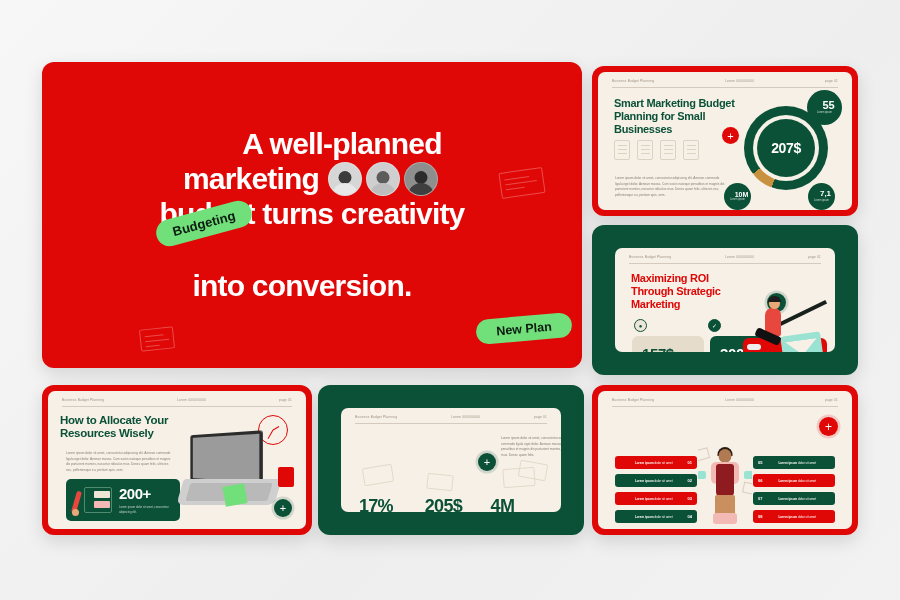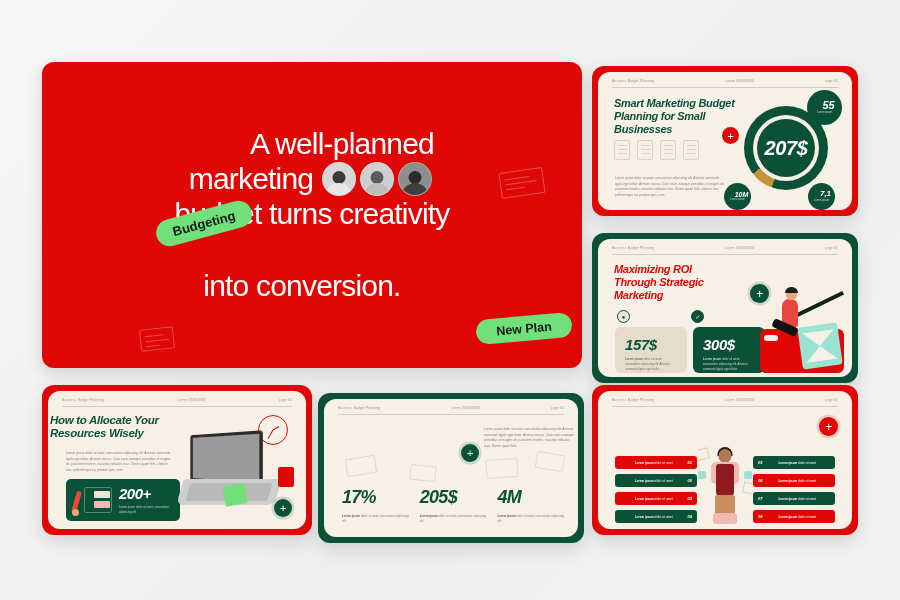--- a/index.html
+++ b/index.html
@@ -16,28 +16,27 @@
   }
 
   
   .slide {
     position: absolute;
     border-radius: 12px;
     overflow: hidden;
     box-shadow: 0 6px 18px rgba(0,0,0,.13);
   }
   .frame-red  { background: #e00806; padding: 6px; }
-  .frame-green{ background: #0b5138; padding: 6px; margin-top: 8px; }
+  .frame-green{ background: #0b5138; padding: 23px; }
   .inner {
     width: 100%; height: 100%;
     background: #f6f0e7;
-    border-radius: 12px;
+    border-radius: 7px;
     position: relative;
     overflow: hidden;
-    font-style: italic;
   }
 
   
   .mini-head {
     position: absolute; top: 7px; left: 14px; right: 14px;
     display: flex; justify-content: space-between; align-items: center;
     font-size: 3.1px; letter-spacing: .25px; color: #9c8f7f;
     border-bottom: .5px solid rgba(150,135,115,.35);
     padding-bottom: 4px;
   }
@@ -45,21 +44,21 @@
 
   
   #hero { left: 42px; top: 62px; width: 540px; height: 306px;
           background:#e00806; border-radius: 12px; }
   .hero-copy {
     position: absolute; inset: 0;
     display: flex; flex-direction: column; align-items: center;
     justify-content: center; gap: 2px;
   }
   .hero-line {
-    color: #fff; font-weight: 400; font-size: 30px; line-height: 1.08;
+    color: #fff; font-weight: 700; font-size: 30px; line-height: 1.08;
     letter-spacing: -0.8px; white-space: nowrap; display:flex;
     align-items:center; gap:6px;
   }
   .hero-line.l1 { padding-left: 60px; }
   .hero-line.l4 { padding-right: 20px; margin-top: 37px; }
   .avatars { display: inline-flex; gap: 4px; margin: 0 3px; }
   .avatar {
     width: 34px; height: 34px; border-radius: 50%;
     background: #bdbdbd; position: relative; overflow: hidden;
     border: 1.5px solid rgba(255,255,255,.25);
@@ -145,21 +144,21 @@
                                #0b5138 232deg 360deg);
     display:flex; align-items:center; justify-content:center;
   }
   .donut::before{
     content:""; position:absolute; inset:9px; border-radius:50%;
     background:#f6f0e7;
   }
   .donut-core{
     position:relative; width:58px; height:58px; border-radius:50%;
     background:#0b5138; display:flex; align-items:center;
-    justify-content:center; color:#fff; font-weight:700; font-size:20px;
+    justify-content:center; color:#fff; font-weight:700; font-size:14px;
     letter-spacing:-.4px;
     text-align:right;
   }
   .bubble {
     position:absolute; border-radius:50%; background:#0b5138;
     color:#fff; display:flex; flex-direction:column;
     align-items:center; justify-content:center; line-height:1;
   }
   .bubble .v { font-weight:700;margin-left:8px; }
   .bubble .c { font-size:2.6px; opacity:.75; margin-top:1.5px; }
@@ -215,21 +214,21 @@
   #illo3 .hair { position:absolute; left:33px; top:10px; width:13px;
                  height:6px; background:#1d1d1d; border-radius:6px 6px 0 0; }
   #illo3 .leg  { position:absolute; left:20px; top:46px; width:26px;
                  height:9px; background:#111; border-radius:3px;
                  transform:rotate(24deg); }
   #illo3 .shoe { position:absolute; left:12px; top:58px; width:14px;
                  height:6px; background:#eee; border-radius:3px; }
 
   
   #s4 { left: 42px; top: 385px; width: 270px; height: 150px; }
-  #s4 .s-title{ position:absolute; left:2px; top:23px;
+  #s4 .s-title{ position:absolute; left:12px; top:23px;
                 font-size:11.5px; color:#0b5138; width:125px; }
   #s4 .s-body { position:absolute; left:18px; top:60px; width:108px; }
   #card200 { position:absolute; left:18px; top:88px; width:114px;
              height:42px; background:#0b5138; border-radius:5px;
              display:flex; align-items:center; }
   #card200 .illo-mini { width:44px; height:34px; position:relative;
                         margin-left:4px; flex:none; }
   #card200 .illo-mini .p{ position:absolute; left:4px; top:8px;
       width:5px; height:22px; background:#e8473d;
       transform:rotate(16deg); border-radius:2px;}

